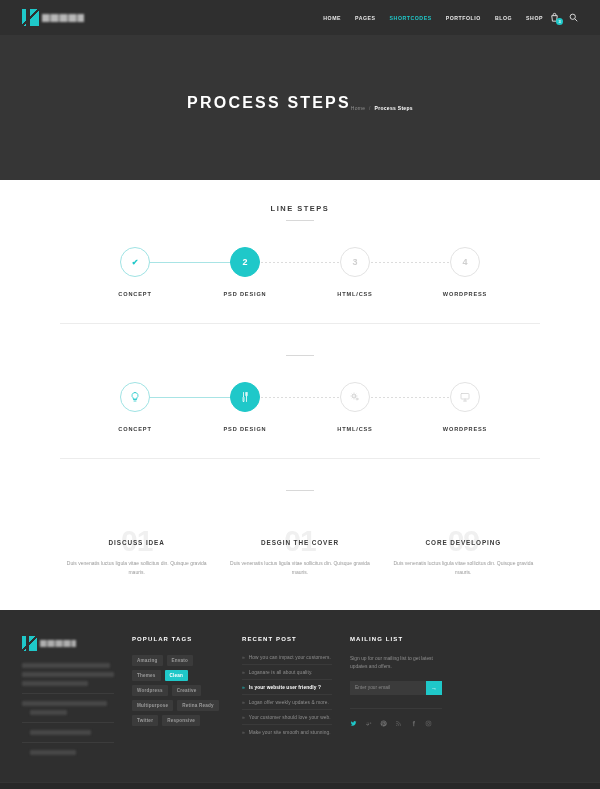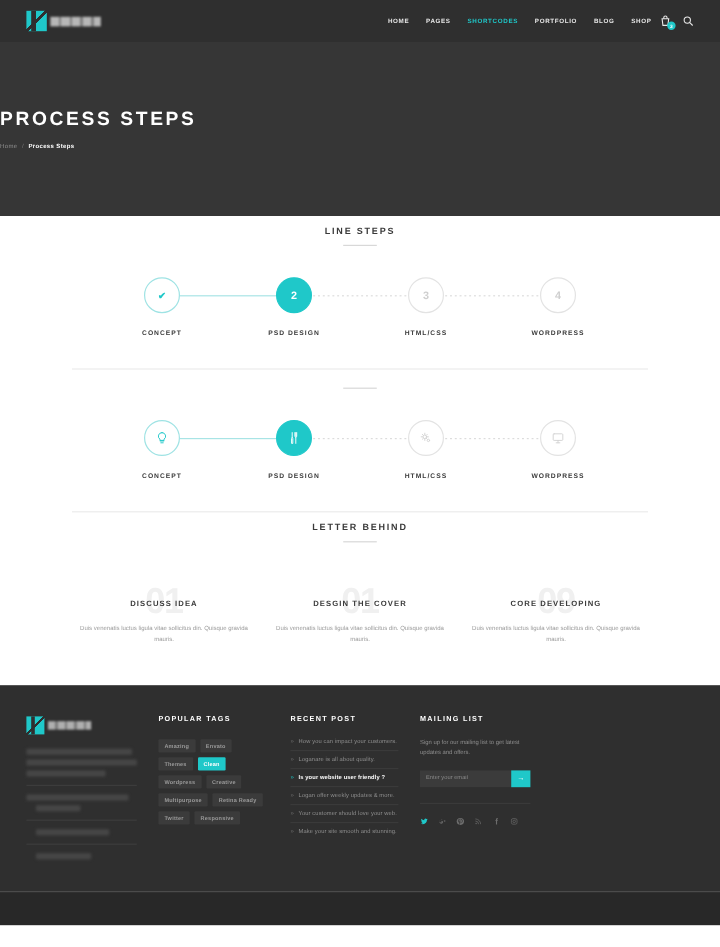--- a/index.html
+++ b/index.html
@@ -61,39 +61,40 @@
     background: #1fc8c9; color: #fff;
     font-size: 4px; line-height: 7px; text-align: center;
     font-weight: bold;
   }
 
   
   .hero {
     height: 145px;
     background: #363636;
     display: flex;
-    flex-direction: column;
+    flex-direction: row;
+    align-items: center;
     justify-content: center;
   }
   .hero-title {
     font-size: 16px;
     font-weight: bold;
     letter-spacing: 2.2px;
     color: #ffffff;
     margin-bottom: 10px;
   }
   .breadcrumb { font-size: 5px; letter-spacing: .3px; color: #8f8f8f; }
   .breadcrumb .crumb-link { color: #8f8f8f; text-decoration: none; cursor: pointer; }
   .breadcrumb .sep { color: #7a7a7a; margin: 0 2px; }
   .breadcrumb .crumb-current { color: #ffffff; font-weight: bold; }
 
   
   .main { background: #fff; padding: 0 60px; }
 
-  .section { padding-top: 8px; }
+  .section { padding-top: 24px; }
   .section-title {
     text-align: center;
     font-size: 7.5px;
     font-weight: bold;
     letter-spacing: 1.5px;
     color: #3a3a3a;
     text-transform: uppercase;
   }
   .title-rule {
     width: 28px; height: 1px; background: #d8d8d8;
@@ -431,21 +432,20 @@
               </svg></span>
           </div>
           <div class="step-label">WORDPRESS</div>
         </div>
       </div>
   </div>
 
   <div class="divider"></div>
 
   <div class="section">
-    <div class="section-title">LETTER BEHIND</div>
     <div class="title-rule"></div>
     <div class="letters" id="letters">
         <div class="letter-col">
           <div class="letter-bg">01</div>
           <div class="letter-title">DISCUSS IDEA</div>
           <div class="letter-text">Duis venenatis luctus ligula vitae sollicitus din. Quisque gravida mauris.</div>
         </div>
         <div class="letter-col">
           <div class="letter-bg">01</div>
           <div class="letter-title">DESGIN THE COVER</div>

